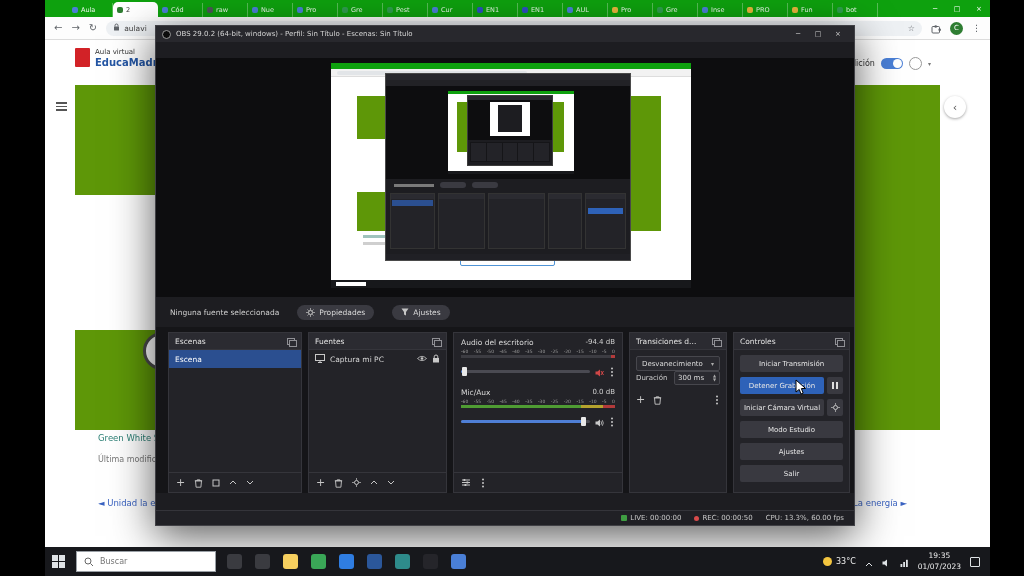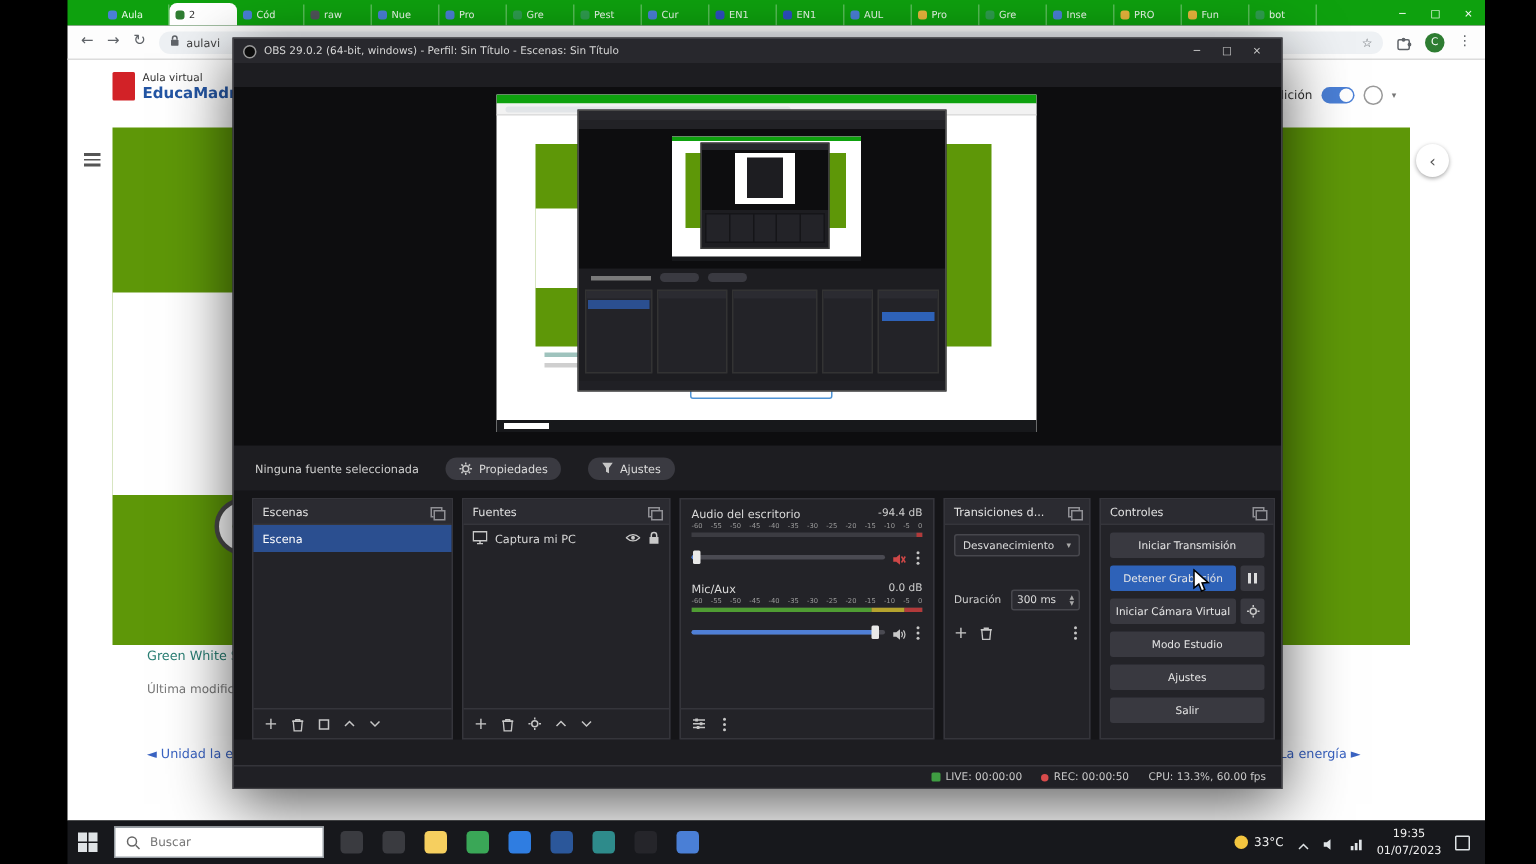--- a/index.html
+++ b/index.html
@@ -104,21 +104,21 @@
   .vol{display:flex;align-items:center;gap:5px;margin-top:4px}
   .vtrack{flex:1;height:3px;background:#4a4a52;border-radius:2px;position:relative}
   .vfill{position:absolute;left:0;top:0;height:100%;background:#4f7fd6;border-radius:2px}
   .vhandle{position:absolute;top:-3px;width:5px;height:9px;background:#e8e8e8;border-radius:1px}
   .kdots{width:2px;height:2px;border-radius:50%;background:#c6c6c6;display:inline-block;
          box-shadow:0 -3.5px 0 #c6c6c6,0 3.5px 0 #c6c6c6;margin:0 2px}
   .trans-body{padding:6px}
   .tselect{height:15px;background:#2a2a30;border:1px solid #47474d;border-radius:2px;display:flex;
            align-items:center;justify-content:space-between;padding:0 5px;font-size:7px;color:#dcdcdc}
   .caret{font-size:6px;color:#aaa}
-  .trow{display:flex;align-items:center;justify-content:space-between;margin-top:22px;font-size:7px;color:#cfcfcf}
+  .trow{display:flex;align-items:center;justify-content:space-between;margin-top:0;font-size:7px;color:#cfcfcf}
   .tspin{width:46px;height:14px;background:#2a2a30;border:1px solid #47474d;border-radius:2px;display:flex;
          align-items:center;justify-content:space-between;padding:0 3px;font-size:7px;color:#dcdcdc}
   .spinarrows{display:flex;flex-direction:column;font-size:4px;color:#aaa;line-height:1.1}
   .tbtnrow{display:flex;align-items:center;gap:8px;margin-top:9px}
   .tbtnrow .right{margin-left:auto}
   .controls-body{padding:5px 6px}
   .cbtn{height:17px;background:#393940;border-radius:2px;display:flex;align-items:center;justify-content:center;
         font-size:7px;color:#e6e6e6;margin-bottom:5px}
   .crow{display:flex;gap:3px;margin-bottom:5px}
   .crow .cbtn{flex:1;margin-bottom:0}

